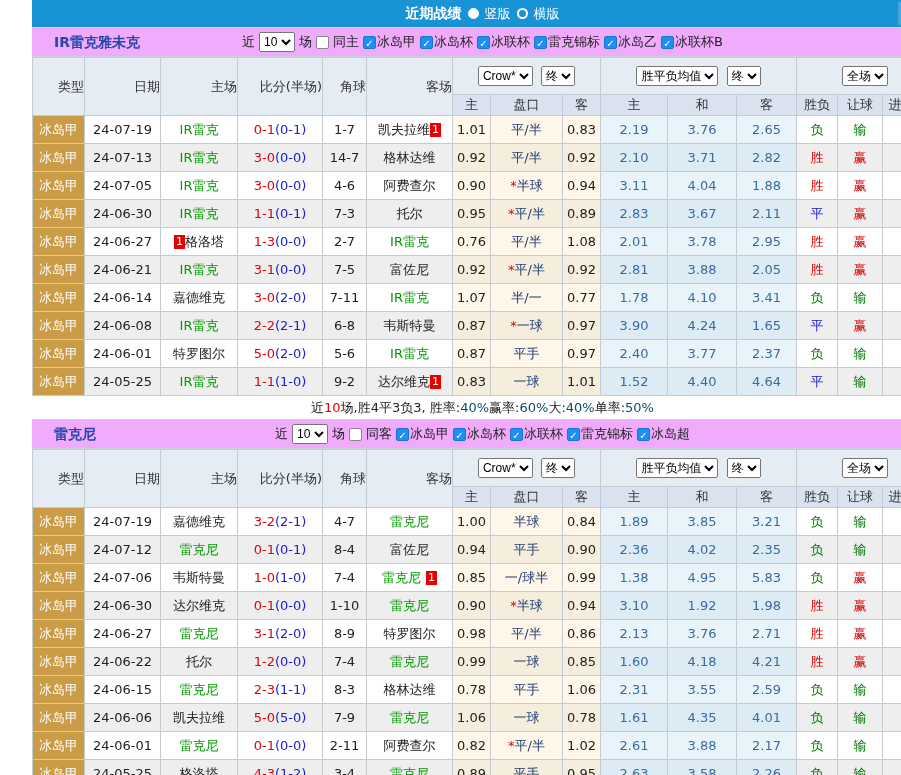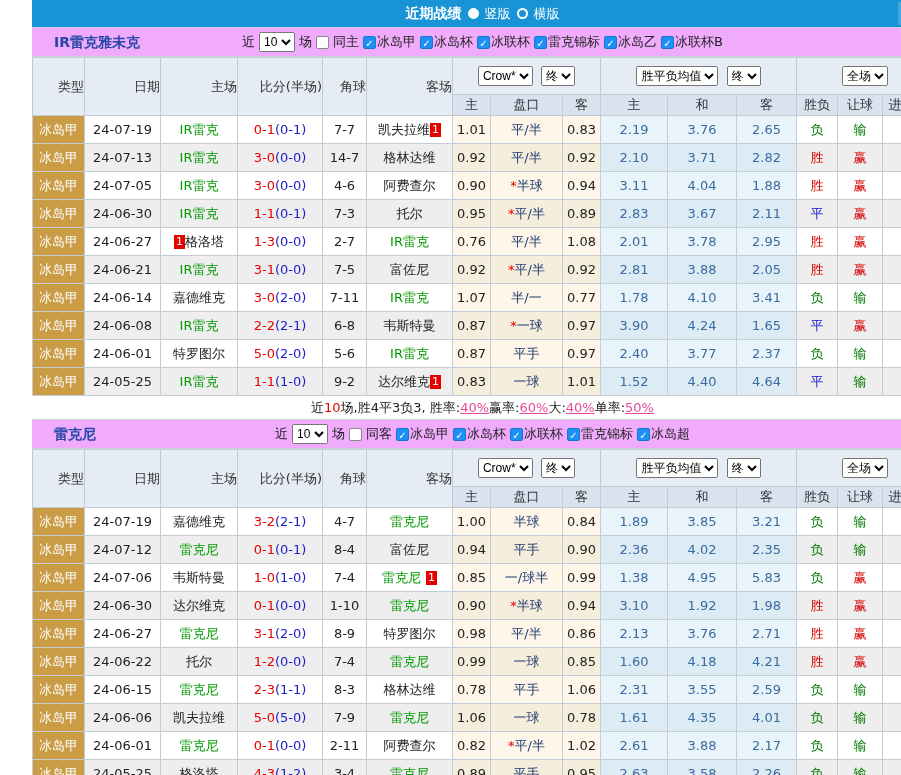--- a/index.html
+++ b/index.html
@@ -48,21 +48,21 @@
   .star{color:#e60000;}
   .badge{display:inline-block;background:#e60000;color:#fff;font-size:11px;line-height:14px;padding:0 2px;vertical-align:1px;}
   .badge.gap{margin-left:5px;}
   .t-red{color:#d40000;}
   .t-blue{color:#1414cc;}
   .t-green{color:#007800;}
 
   
   .summary{height:23px;display:flex;align-items:center;justify-content:center;font-size:13px;color:#222;}
   .seg-red{color:#e60000;}
-  .seg-blue{color:#ec4899;text-decoration:underline;}
+  .seg-blue{color:#0c4a6e;}
   .seg-badge-green{background:var(--badge_green,#008000);color:#fff;padding:1px 8px;margin:0 4px;}
 </style>
 </head>
 <body>
 
 <div class="app">
 
   <div class="titlebar">
     <span class="title">近期战绩</span>
     <span class="radio sel"></span>
@@ -158,21 +158,21 @@
         <th>让球</th>
         <th>进球数</th>
       </tr>
     </thead>
     <tbody>
         <tr>
           <td class="c-type">冰岛甲</td>
           <td class="plain">24-07-19</td>
           <td class="plain"><span class="team-focus">IR雷克</span></td>
           <td class="plain"><span class="score-main">0-1</span><span class="score-half">(0-1)</span></td>
-          <td class="plain">7-7</td>
+          <td class="plain">1-7</td>
           <td class="plain"><span>凯夫拉维</span><span class="badge">1</span></td>
           <td class="c-odds">1.01</td>
           <td class="c-odds"><span class="handicap">平/半</span></td>
           <td class="c-odds">0.83</td>
           <td class="c-avg">2.19</td>
           <td class="c-avg">3.76</td>
           <td class="c-avg">2.65</td>
           <td class="plain t-green">负</td>
           <td class="plain t-green">输</td>
           <td class="plain t-green">小</td>

